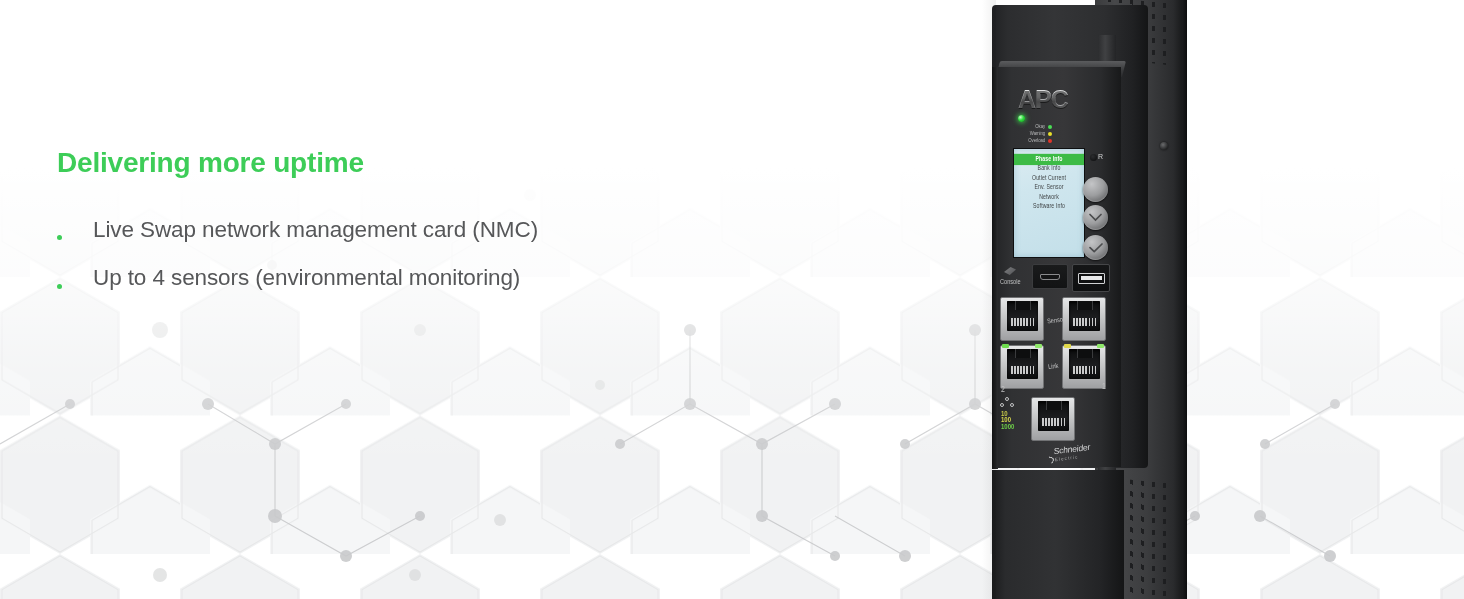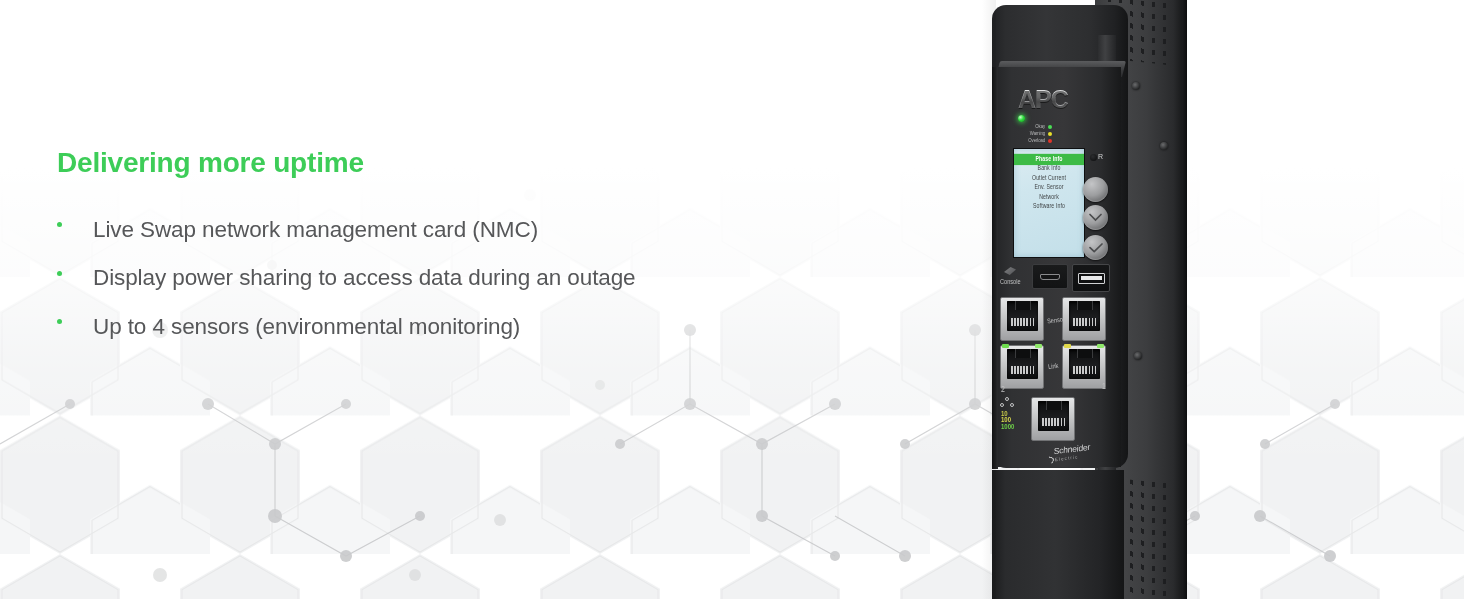--- a/index.html
+++ b/index.html
@@ -22,21 +22,21 @@
   }
 
   
   .copy { position:absolute; left:57px; top:148px; z-index:5; }
   .headline {
     font-size:28px; font-weight:bold; letter-spacing:-0.2px;
     line-height:1.1;
   }
   .bullets { list-style:none; margin-top:36px; }
   .bullet-row {
-    display:flex; align-items:center;
+    display:flex; align-items:flex-end;
     margin-bottom:18px;
   }
   .bullet-dot {
     width:5px; height:5px; border-radius:50%;
     margin-right:31px; flex:0 0 auto;
     position:relative; top:-5px;
   }
   .bullet-text {
     font-size:22.5px; color:#565759; letter-spacing:-0.1px;
     line-height:1.35; white-space:nowrap;
@@ -72,23 +72,23 @@
     opacity:.95;
   }
   .screwdot {
     position:absolute; width:8px; height:8px; border-radius:50%;
     background:radial-gradient(circle at 38% 34%, #6a6b6d, #232425 70%, #131415);
     box-shadow:0 0 2px rgba(0,0,0,.7);
   }
 
   
   .front-face {
-    position:absolute; left:0; top:5px; width:136px; height:463px;
+    position:absolute; left:0; top:5px; width:156px; height:463px;
     background:linear-gradient(to right,#202123 0%,#2c2d2f 10%,#343537 40%,#2d2e30 72%,#202123 90%,#141516 100%);
-    border-radius:14px;
+    border-radius:4px;
   }
   .front-bevel {
     position:absolute; left:2px; top:62px; width:127px; height:400px;
     background:linear-gradient(to right,#232426 0%,#303133 14%,#373739 55%,#2a2b2d 84%,#18191a 100%);
   }
   .bevel-top {
     position:absolute; left:4px; top:56px; width:126px; height:16px;
     background:linear-gradient(to bottom,#5b5c5e,#38393b 60%,#2a2b2d);
     transform:skewX(-14deg); transform-origin:left bottom;
     border-radius:2px 2px 0 0;
@@ -338,24 +338,20 @@
 
 <div class="copy">
   <div class="headline" style="color:#3DCD58">Delivering more uptime</div>
   <ul class="bullets">
     <li class="bullet-row">
       <span class="bullet-dot" style="background:#3DCD58"></span>
       <span class="bullet-text">Live Swap network management card (NMC)</span>
     </li>
     <li class="bullet-row">
       <span class="bullet-dot" style="background:#3DCD58"></span>
-      <span class="bullet-text">Display power sharing to access data during an outage</span>
-    </li>
-    <li class="bullet-row">
-      <span class="bullet-dot" style="background:#3DCD58"></span>
       <span class="bullet-text">Up to 4 sensors (environmental monitoring)</span>
     </li>
   </ul>
 </div>
 
 <div id="device">
   <div class="device-shadow"></div>
 
   <div class="chassis-rear"></div>
   <div class="chassis-rear-edge"></div>

